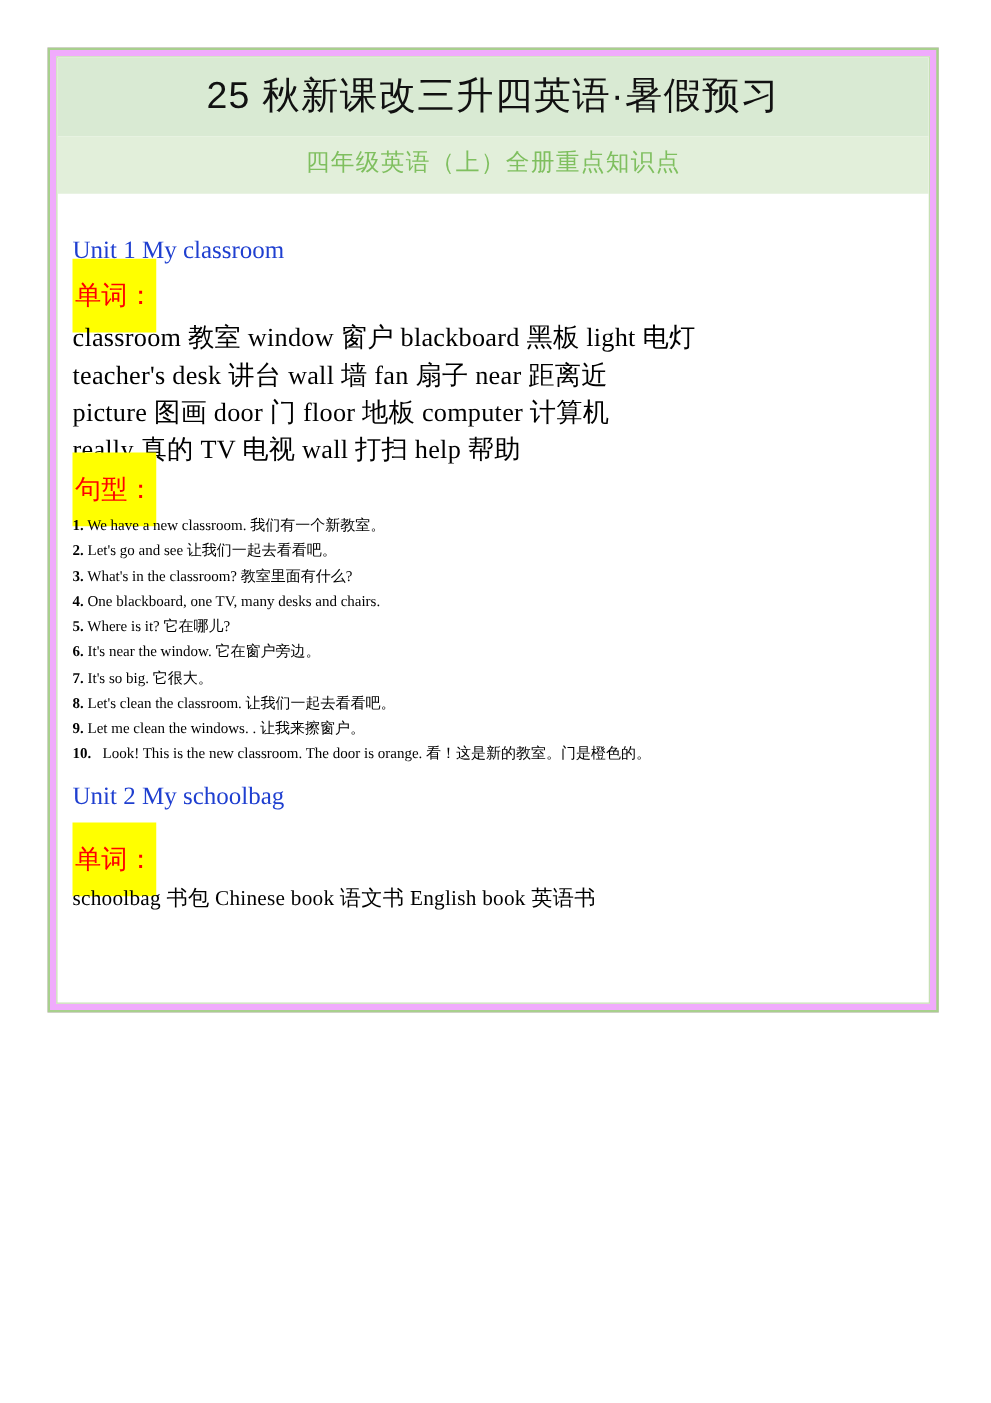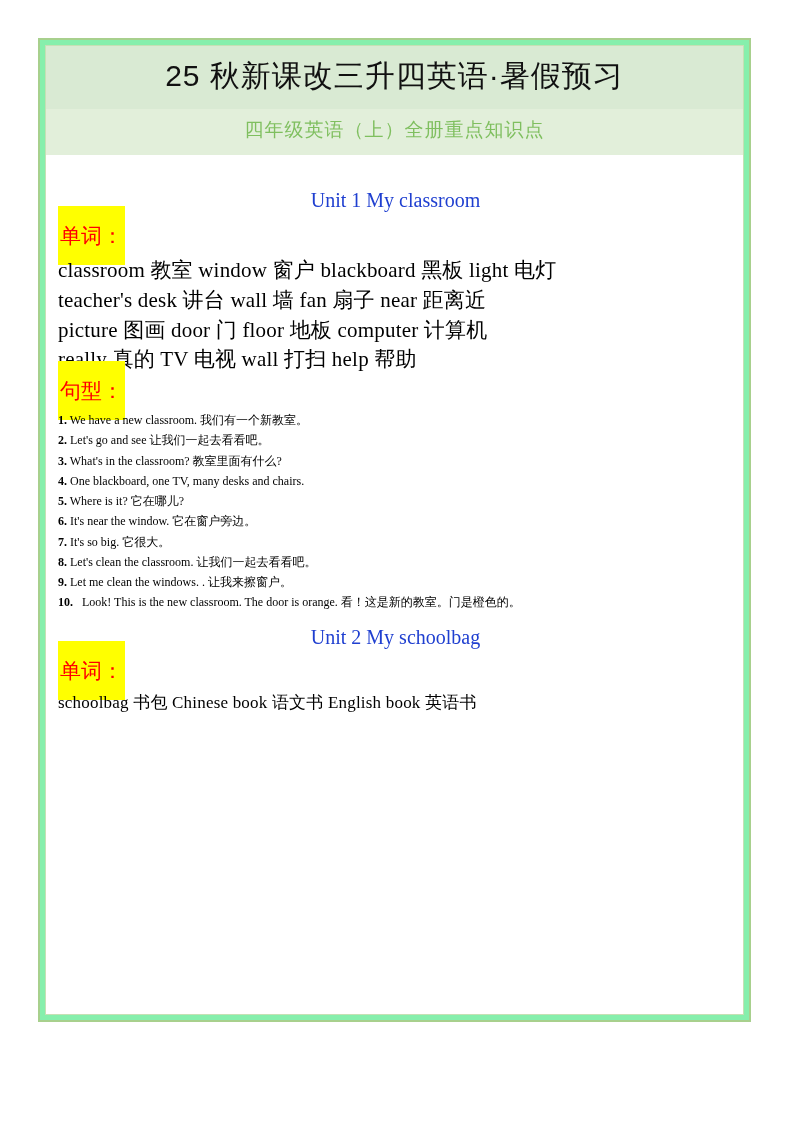--- a/index.html
+++ b/index.html
@@ -11,24 +11,24 @@
     width: 793px;
     height: 1122px;
     font-family: "Liberation Serif", serif;
     overflow: hidden;
   }
   .page {
     position: absolute;
     left: 38px;
     top: 38px;
     width: 713px;
-    height: 984px;
+    height: 772px;
     border: 2px solid #a8d08d;
     box-sizing: border-box;
-    background: #86efac;
+    background: #f0abfc;
   }
   .inner {
     position: absolute;
     left: 5px;
     top: 5px;
     right: 5px;
     bottom: 5px;
     border: 1px solid #c6e0b4;
     box-sizing: border-box;
     background: #ffffff;
@@ -49,30 +49,29 @@
     padding: 8px 0 12px 0;
     font-family: "Liberation Sans", sans-serif;
     font-size: 19px;
     color: #7fbf5f;
     letter-spacing: 1px;
   }
   .content {
     padding: 0 10px 0 12px;
   }
   .unit-heading {
-    text-align: center;
     color: #1f3fd0;
     font-size: 20px;
     margin-top: 34px;
     margin-bottom: 10px;
     font-family: "Liberation Serif", serif;
   }
   .unit-heading.tight {
     margin-top: 14px;
-    margin-bottom: 8px;
+    margin-bottom: 24px;
   }
   .hl-wrap {
     margin: 2px 0 6px 0;
   }
   .hl {
     background: #ffff00;
     color: #ff0000;
     font-size: 21px;
     font-family: "Liberation Sans", sans-serif;
     padding: 18px 2px;

